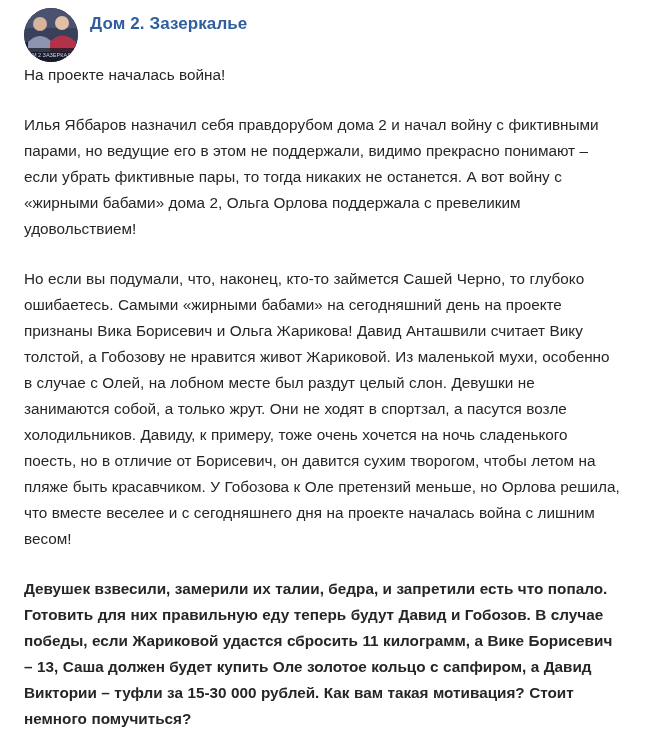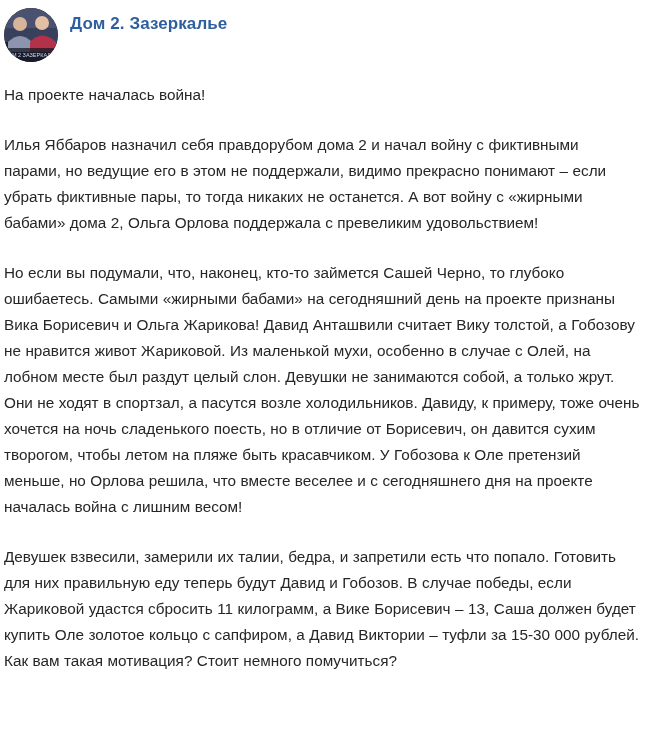--- a/index.html
+++ b/index.html
@@ -10,21 +10,21 @@
   body {
     width: 670px;
     height: 744px;
     overflow: hidden;
     font-family: "Liberation Sans", sans-serif;
     color: #2b2b2b;
   }
   .page {
     width: 644px;
     box-sizing: border-box;
-    padding: 0 4px;
+    padding: 0 24px;
   }
   .post-header {
     display: flex;
     align-items: flex-start;
     padding: 6px 0 0 0;
     height: 62px;
     box-sizing: border-box;
   }
   .avatar {
     width: 54px;
@@ -56,23 +56,23 @@
   .para {
     font-size: 15.3px;
     line-height: 26px;
     margin: 0 0 24px 0;
     color: #262626;
     text-align: left;
     word-spacing: 0.2px;
   }
   .para:last-child {
     margin-bottom: 0;
+    font-weight: bold;
   }
   .para.first {
-    margin-top: 20px;
   }
 </style>
 </head>
 <body>
 
 <div class="page">
 
   <div class="post-header">
     <div class="avatar">
       <svg width="54" height="54" viewBox="0 0 54 54">

